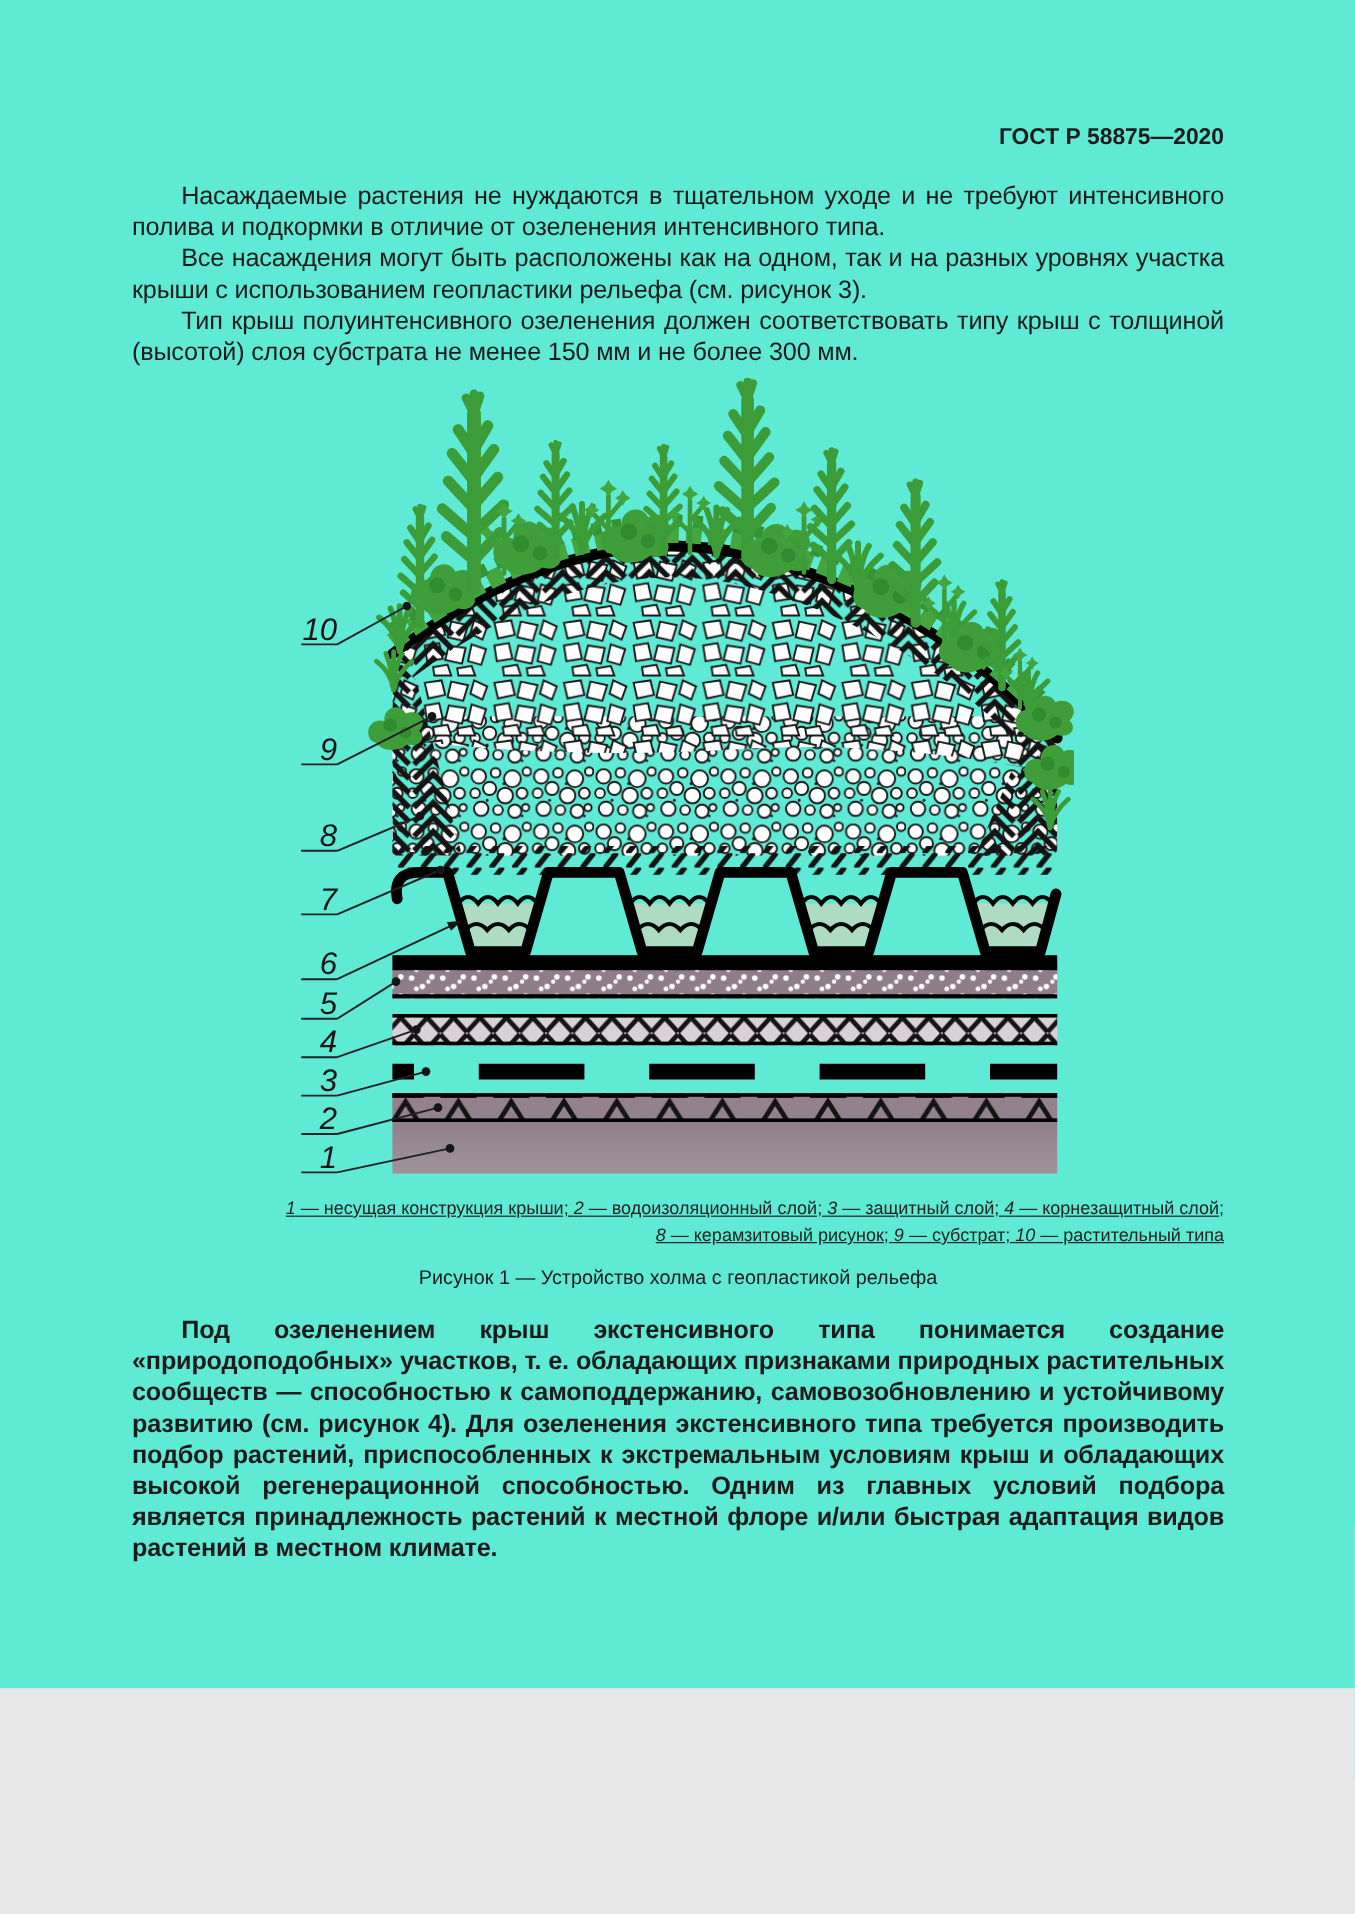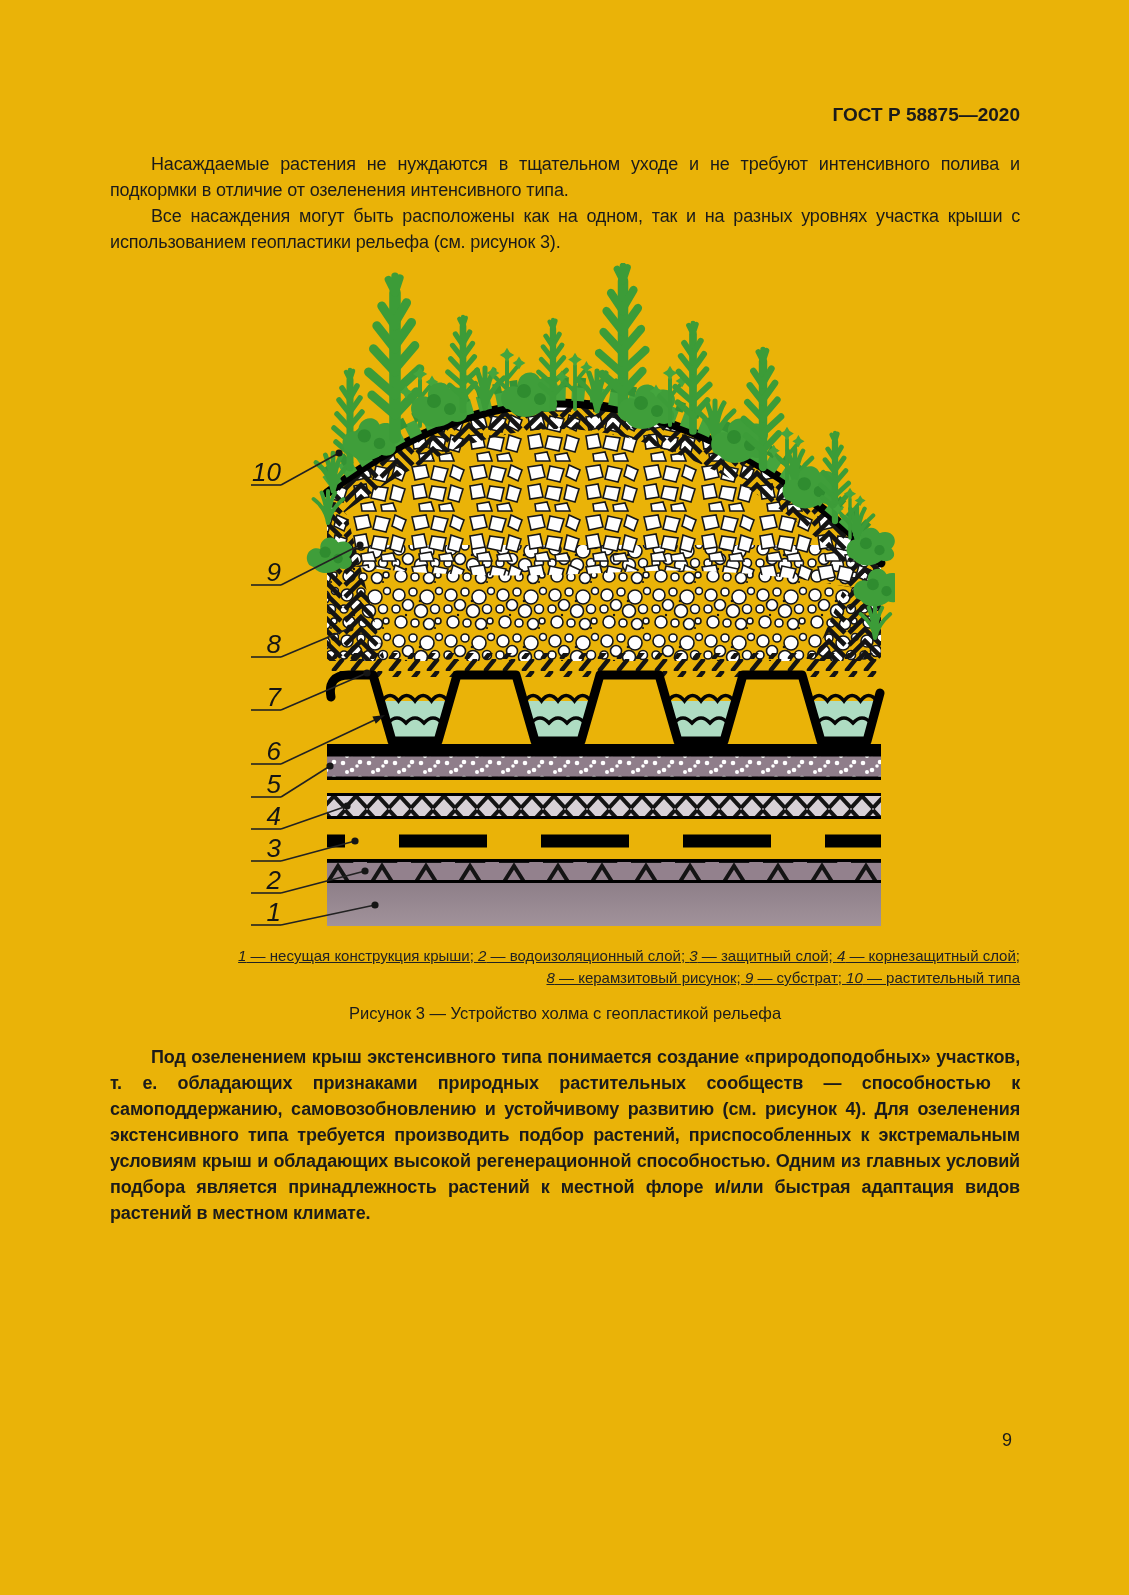--- a/index.html
+++ b/index.html
@@ -1,26 +1,26 @@
 <!DOCTYPE html>
 <html lang="ru"><head>
 <meta charset="utf-8">
 <style>
   html,body{margin:0;padding:0;background:#e8e8e8;}
   .page{
-    position:relative;width:1129px;height:1595px;margin:0 auto;background:#eab308;
+    position:relative;width:1129px;height:1407px;margin:0 auto;background:#5eead4;
     font-family:"Liberation Sans",sans-serif;color:#1b1b1b;overflow:hidden;
   }
   .content{padding:0 109px 0 110px;}
   .doc-header{
     padding-top:104px;text-align:right;font-weight:bold;font-size:19px;letter-spacing:0;
   }
   .bodytext{margin-top:25px;}
   p.par{
-    margin:0;font-size:18px;line-height:26px;text-align:justify;
+    margin:0;font-size:21px;line-height:26px;text-align:justify;
     text-indent:41px;letter-spacing:-0.15px;
   }
   .figure-wrap{margin-top:8px;text-align:center;}
   svg.fig{display:inline-block;vertical-align:top;}
   .callout{font-family:"Liberation Sans",sans-serif;font-style:italic;font-size:26px;fill:#151515;}
   .fig-caption{margin-top:10px;font-size:15px;line-height:22px;text-align:right;color:#222;text-decoration:underline;}
   .capn{font-style:italic;}
   .fig-title{margin-top:15px;font-size:16.5px;text-align:center;color:#1b1b1b;}
   .after{margin-top:21px;font-weight:bold;}
   .page-number{position:absolute;right:117px;top:1430px;font-size:18px;color:#1b1b1b;}
@@ -28,20 +28,21 @@
 </head>
 <body>
 
 <div class="page">
   <div class="content">
     <div class="doc-header">ГОСТ Р 58875—2020</div>
 
     <div class="bodytext">
       <p class="par">Насаждаемые растения не нуждаются в тщательном уходе и не требуют интенсивного полива и подкормки в отличие от озеленения интенсивного типа.</p>
       <p class="par">Все насаждения могут быть расположены как на одном, так и на разных уровнях участка крыши с использованием геопластики рельефа (см. рисунок 3).</p>
+      <p class="par">Тип крыш полуинтенсивного озеленения должен соответствовать типу крыш с толщиной (высотой) слоя субстрата не менее 150 мм и не более 300 мм.</p>
     </div>
 
     <div class="figure-wrap">
       <svg class="fig" viewBox="0 0 660 672" width="660" height="672" aria-label="roof hill cross-section">
         <defs>
           <pattern id="peb" width="52" height="46" patternUnits="userSpaceOnUse">
             <g fill="#ffffff" stroke="#161616" stroke-width="1.6">
               <circle cx="8" cy="10" r="6"></circle>
                 <circle cx="22" cy="7" r="4"></circle>
                 <circle cx="36" cy="12" r="7"></circle>
@@ -281,21 +282,21 @@
             <text class="callout" x="46" y="658" text-anchor="end" stroke="none">1</text>
           </g>
         </g>
       </svg>
 
       <div class="fig-caption">
         <div class="cap-line"><span class="capn">1</span><span> — несущая конструкция крыши; </span><span class="capn">2</span><span> — водоизоляционный слой; </span><span class="capn">3</span><span> — защитный слой; </span><span class="capn">4</span><span> — корнезащитный слой;</span></div>
         <div class="cap-line"><span class="capn">8</span><span> — керамзитовый рисунок; </span><span class="capn">9</span><span> — субстрат; </span><span class="capn">10</span><span> — растительный типа</span></div>
       </div>
 
-      <div class="fig-title">Рисунок 3 — Устройство холма с геопластикой рельефа</div>
+      <div class="fig-title">Рисунок 1 — Устройство холма с геопластикой рельефа</div>
     </div>
 
     <div class="after">
       <p class="par">Под озеленением крыш экстенсивного типа понимается создание «природоподобных» участков, т. е. обладающих признаками природных растительных сообществ — способностью к самоподдержанию, самовозобновлению и устойчивому развитию (см. рисунок 4). Для озеленения экстенсивного типа требуется производить подбор растений, приспособленных к экстремальным условиям крыш и обладающих высокой регенерационной способностью. Одним из главных условий подбора является принадлежность растений к местной флоре и/или быстрая адаптация видов растений в местном климате.</p>
     </div>
   </div>
 
   <div class="page-number">9</div>
 </div>
 

